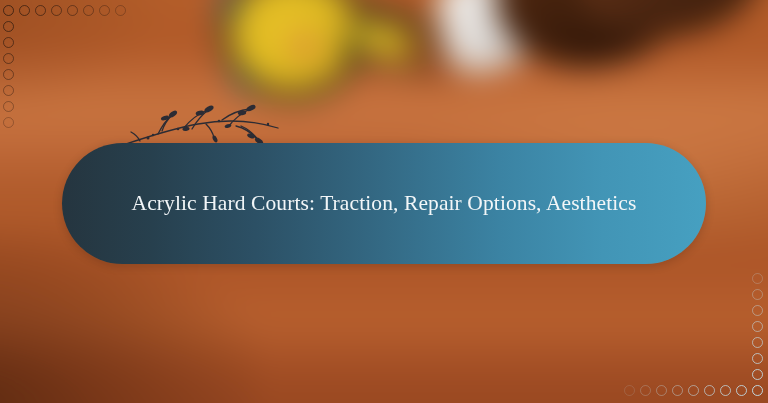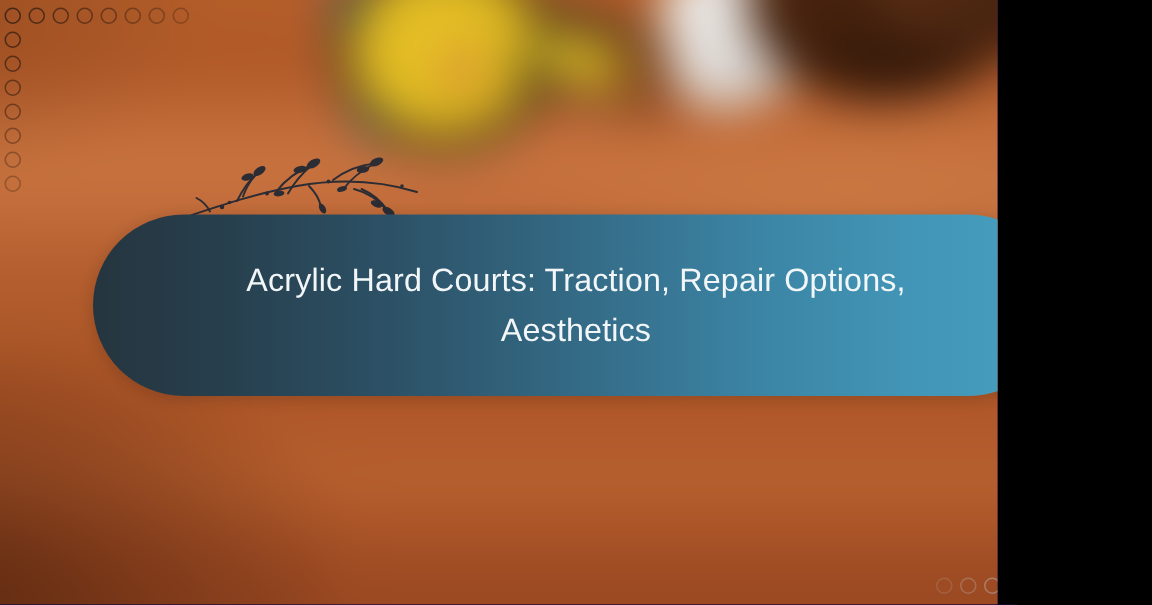--- a/index.html
+++ b/index.html
@@ -2,25 +2,25 @@
 <html><head>
 <meta charset="utf-8">
 <style>
   html, body {
     margin: 0;
     padding: 0;
     background: #000;
   }
   #stage {
     position: relative;
-    width: 665px;
+    width: 768px;
     height: 403px;
     overflow: hidden;
-    font-family: Liberation Sans, sans-serif;
-    background: #4c1d95;
+    font-family: Liberation Serif, serif;
+    background: #c4b5fd;
   }
 
   
   .bg-photo {
     position: absolute;
     inset: -40px;
     filter: blur(14px) saturate(1.05);
     transform: scale(1.06);
   }
   .bg-base {

